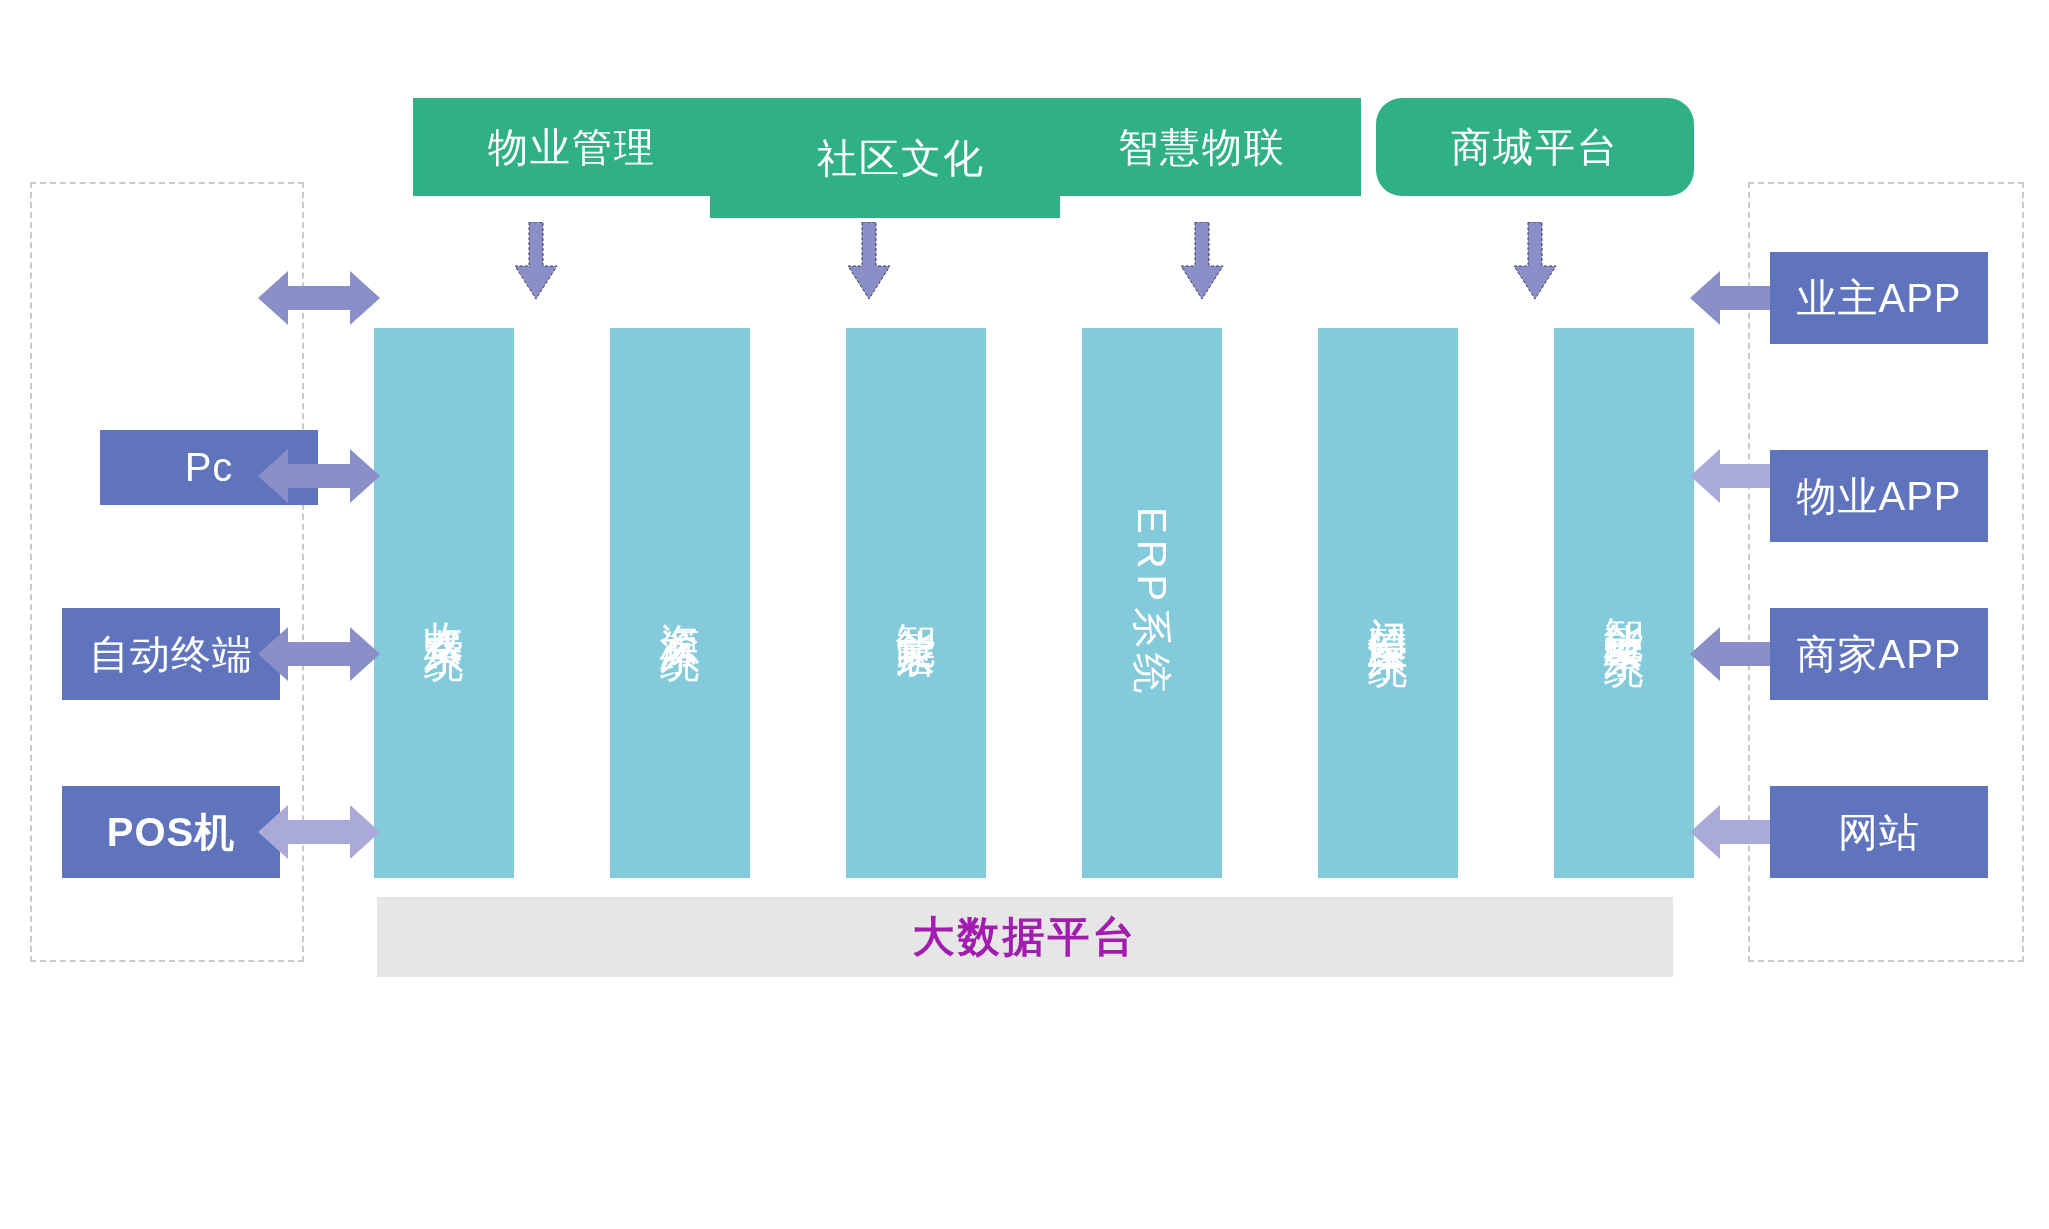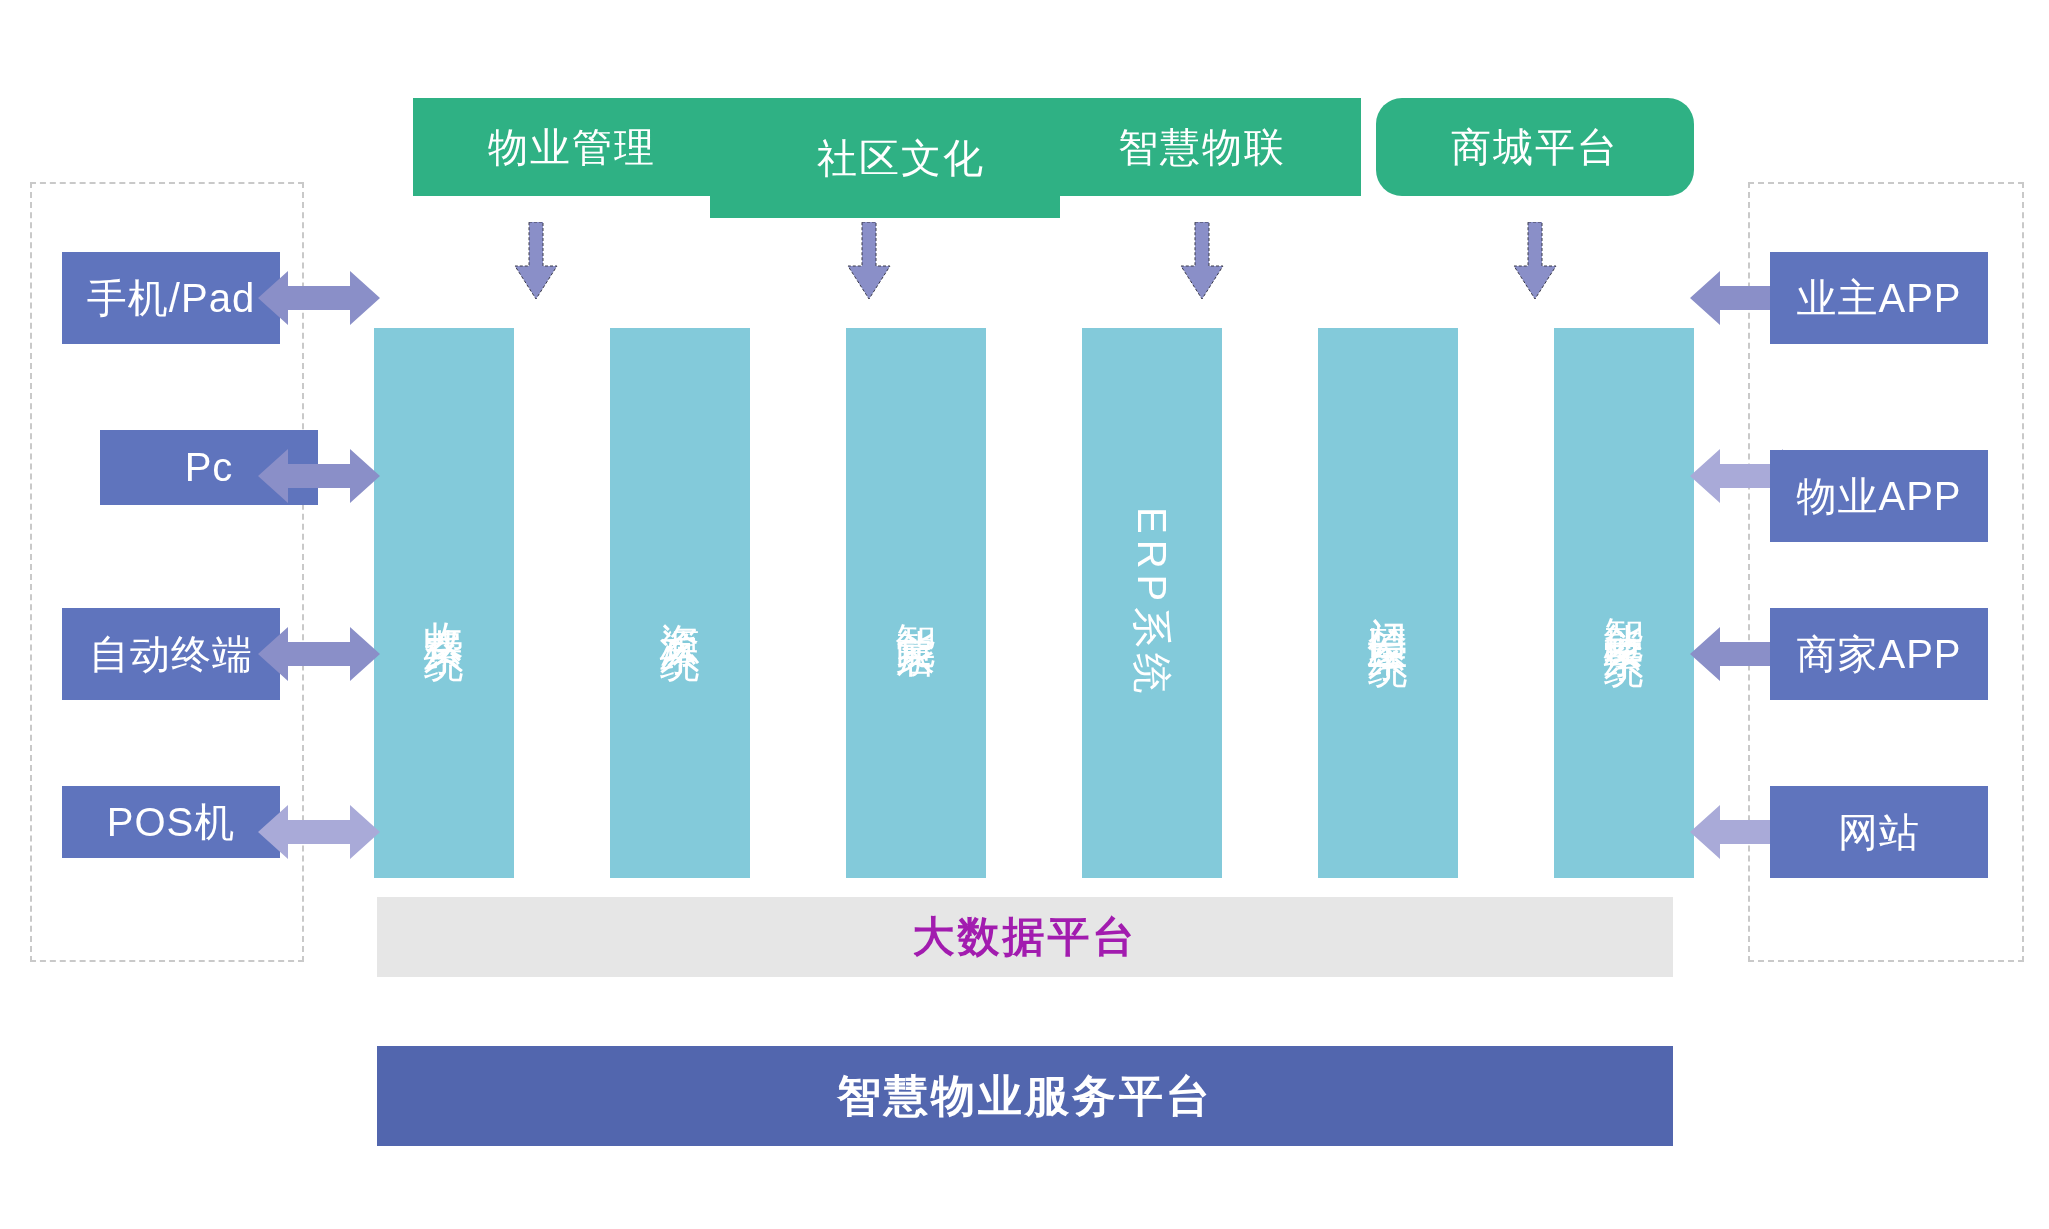--- a/index.html
+++ b/index.html
@@ -110,24 +110,23 @@
   <div class="sys-col" style="left:1082px;top:328px;width:140px;height:550px;">
     <span class="vtxt latin">ERP系统</span>
   </div>
   <div class="sys-col" style="left:1318px;top:328px;width:140px;height:550px;">
     <span class="vtxt">门禁停车系统</span>
   </div>
   <div class="sys-col" style="left:1554px;top:328px;width:140px;height:550px;">
     <span class="vtxt">智能楼宇系统</span>
   </div>
 
-  <div class="term-box" style="left:62px;top:252px;width:218px;height:92px;">手机/Pad</div>
   <div class="term-box" style="left:56px;top:430px;width:218px;height:75px;margin-left:44px;">Pc</div>
   <div class="term-box" style="left:62px;top:608px;width:218px;height:92px;">自动终端</div>
-  <div class="term-box" style="left:62px;top:786px;width:218px;height:72px;">POS机</div>
+  <div class="term-box" style="left:62px;top:786px;width:218px;height:92px;font-weight:bold;">POS机</div>
 
   <div class="bi-arrow" style="left:258px;top:269px;width:122px;">
     <svg viewBox="0 0 122 58" preserveAspectRatio="none">
       <polygon points="0,29 30,2 30,17 92,17 92,2 122,29 92,56 92,41 30,41 30,56" fill="#8a8fc8"></polygon>
       </svg>
   </div>
   <div class="bi-arrow" style="left:258px;top:447px;width:122px;">
     <svg viewBox="0 0 122 58" preserveAspectRatio="none">
       <polygon points="0,29 30,2 30,17 92,17 92,2 122,29 92,56 92,41 30,41 30,56" fill="#8a8fc8"></polygon>
       </svg>
@@ -163,15 +162,14 @@
       <polygon points="0,29 30,2 30,17 92,17 92,2 122,29 92,56 92,41 30,41 30,56" fill="#a9aad8"></polygon>
       </svg>
   </div>
 
   <div class="term-box" style="left:1770px;top:252px;width:218px;height:92px;">业主APP</div>
   <div class="term-box" style="left:1770px;top:430px;width:218px;height:92px;margin-top:20px;">物业APP</div>
   <div class="term-box" style="left:1770px;top:608px;width:218px;height:92px;">商家APP</div>
   <div class="term-box" style="left:1770px;top:786px;width:218px;height:92px;">网站</div>
 
   <div class="bar" id="bar-bigdata">大数据平台</div>
-  <div class="bar" id="bar-platform">智慧物业服务平台</div>
 
 </div>
 
 </body></html>

